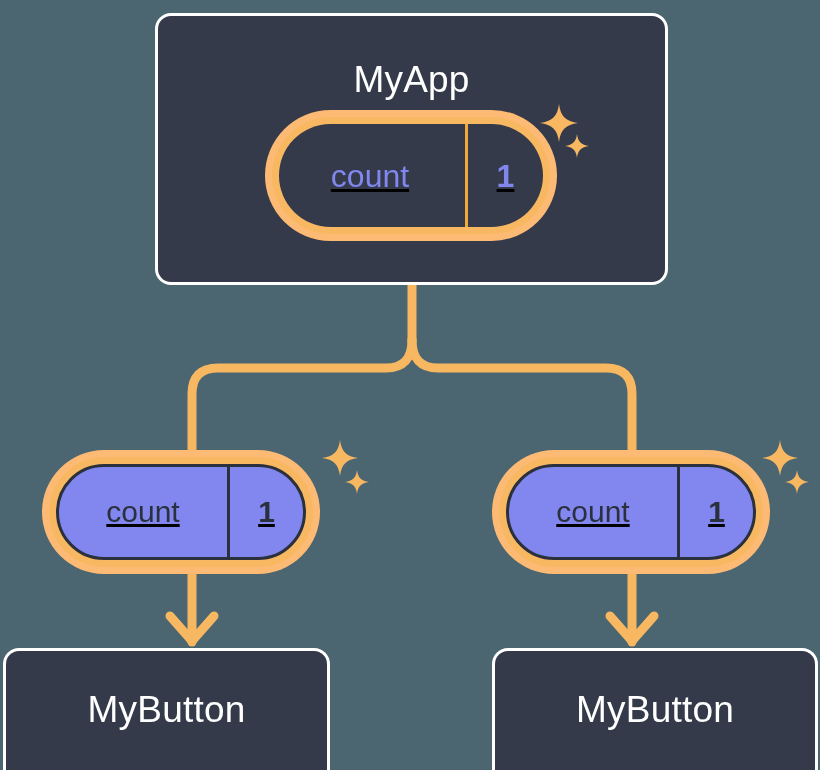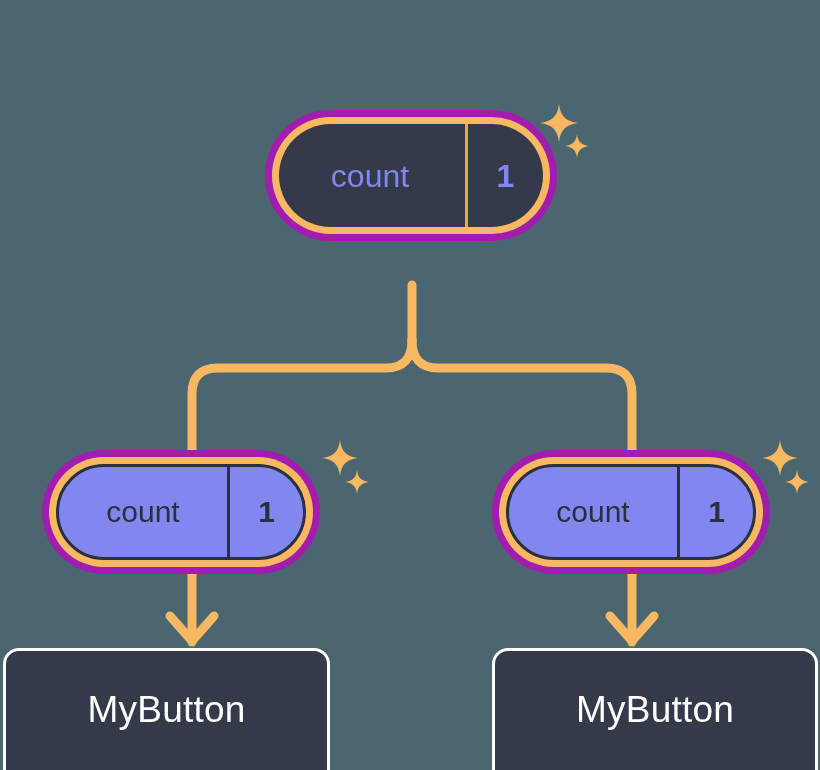--- a/index.html
+++ b/index.html
@@ -76,23 +76,24 @@
     border-bottom-right-radius: 0;
     border-bottom: none;
   }
   #btn-box-right .node-title { top: 40px; }
 
   
   .pill {
     position: absolute;
     box-sizing: border-box;
     border-radius: 999px;
-    background: #a21caf;              
+    background: #fdba74;              
     padding: 7px;
     display: flex;
+    text-decoration: underline;
   }
   .pill-mid {
     flex: 1 1 auto;
     border-radius: 999px;
     background: #f8b862;              
     padding: 7px;
     display: flex;
   }
   .pill-inner {
     flex: 1 1 auto;
@@ -160,20 +161,23 @@
       <path d="M 412 340 Q 412 368 438 368 L 606 368 Q 632 368 632 394 L 632 452"></path>
 
       <path d="M 192 574 L 192 642"></path>
       <path d="M 170 616 L 192 641 L 214 616"></path>
 
       <path d="M 632 574 L 632 642"></path>
       <path d="M 610 616 L 632 641 L 654 616"></path>
     </g>
   </svg>
 
+  <div id="app-box" class="node-box">
+    <div class="node-title">MyApp</div>
+  </div>
 
   <div id="pill-app" class="pill dark">
     <div class="pill-mid">
       <div class="pill-inner">
         <div class="pill-key">count</div>
         <div class="pill-val">1</div>
       </div>
     </div>
   </div>
 

